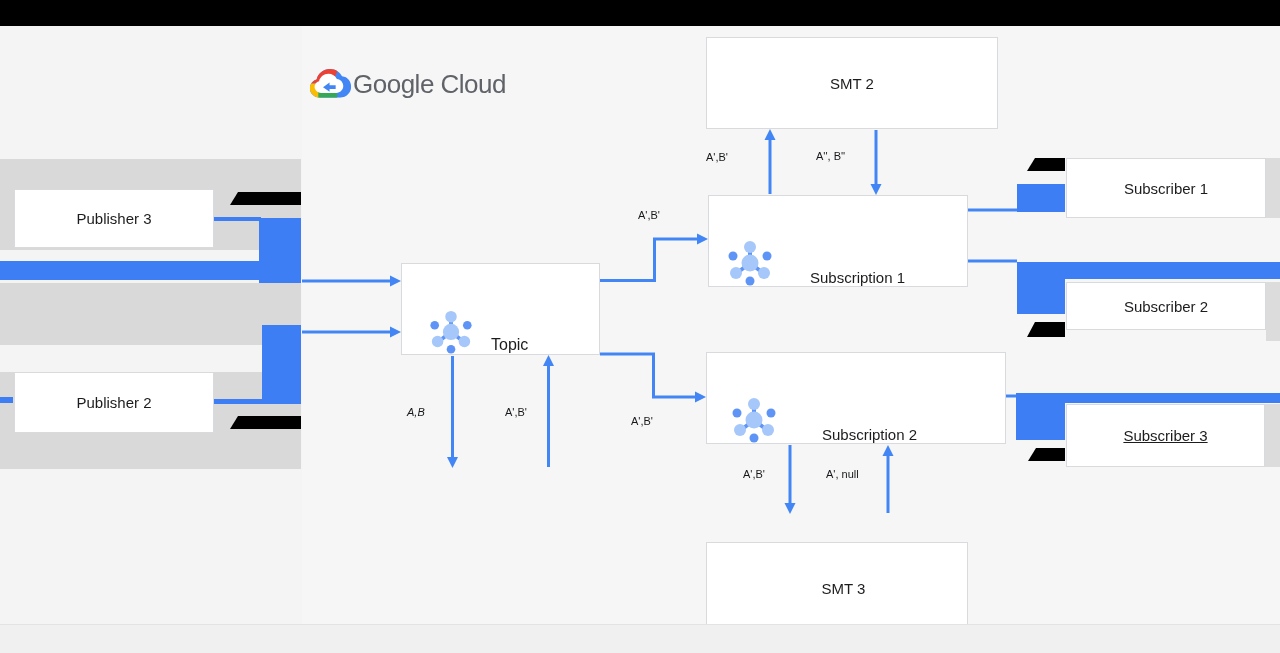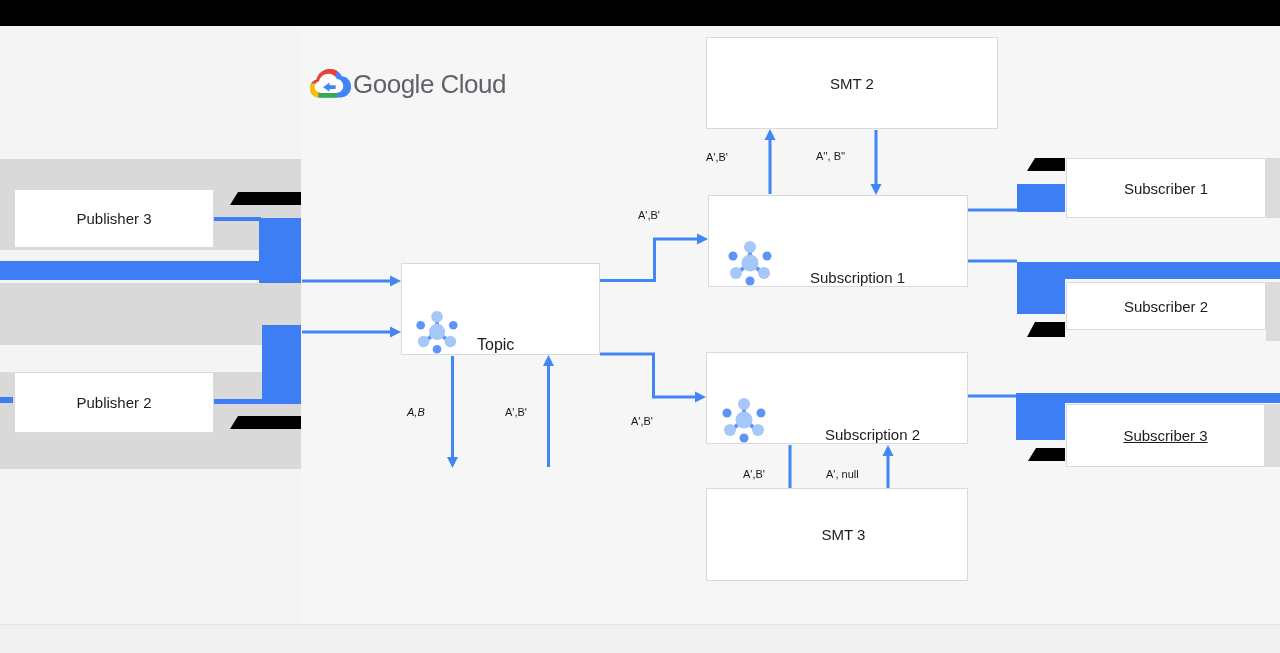--- a/index.html
+++ b/index.html
@@ -135,21 +135,21 @@
     <div class="brand-text">Google Cloud</div>
   </div>
 
   <div class="abs node" style="left:14px;top:189px;width:200px;height:59px;">
     <span class="lbl">Publisher 3</span>
   </div>
   <div class="abs node" style="left:14px;top:372px;width:200px;height:61px;">
     <span class="lbl">Publisher 2</span>
   </div>
 
-  <div class="abs node iconic" style="left:401px;top:263px;width:199px;height:92px;padding-left:12px;gap:17px;font-size:16px;">
+  <div class="abs node iconic" style="left:401px;top:263px;width:199px;height:92px;padding-left:26px;gap:17px;font-size:16px;">
     <svg width="46" height="46" viewBox="0 0 48 48">
       <g stroke="#5e94f5" stroke-width="4">
         <line x1="24" y1="25" x2="24" y2="10"></line>
         <line x1="24" y1="25" x2="11" y2="35"></line>
         <line x1="24" y1="25" x2="37" y2="35"></line>
       </g>
       <circle cx="24" cy="25" r="8.5" fill="#a6c7fa"></circle>
       <circle cx="24" cy="9" r="6" fill="#a6c7fa"></circle>
       <circle cx="10" cy="35" r="6" fill="#a6c7fa"></circle>
       <circle cx="38" cy="35" r="6" fill="#a6c7fa"></circle>
@@ -175,39 +175,39 @@
       <circle cx="24" cy="9" r="6" fill="#a6c7fa"></circle>
       <circle cx="10" cy="35" r="6" fill="#a6c7fa"></circle>
       <circle cx="38" cy="35" r="6" fill="#a6c7fa"></circle>
       <circle cx="7" cy="18" r="4.5" fill="#5e94f5"></circle>
       <circle cx="41" cy="18" r="4.5" fill="#5e94f5"></circle>
       <circle cx="24" cy="43" r="4.5" fill="#5e94f5"></circle>
     </svg>
     <span class="lbl">Subscription 1</span>
   </div>
 
-  <div class="abs node iconic" style="left:706px;top:352px;width:262px;height:92px;padding-left:13px;gap:57px;">
+  <div class="abs node iconic" style="left:706px;top:352px;width:300px;height:92px;padding-left:23px;gap:44px;">
     <svg width="48" height="48" viewBox="0 0 48 48">
       <g stroke="#5e94f5" stroke-width="4">
         <line x1="24" y1="25" x2="24" y2="10"></line>
         <line x1="24" y1="25" x2="11" y2="35"></line>
         <line x1="24" y1="25" x2="37" y2="35"></line>
       </g>
       <circle cx="24" cy="25" r="8.5" fill="#a6c7fa"></circle>
       <circle cx="24" cy="9" r="6" fill="#a6c7fa"></circle>
       <circle cx="10" cy="35" r="6" fill="#a6c7fa"></circle>
       <circle cx="38" cy="35" r="6" fill="#a6c7fa"></circle>
       <circle cx="7" cy="18" r="4.5" fill="#5e94f5"></circle>
       <circle cx="41" cy="18" r="4.5" fill="#5e94f5"></circle>
       <circle cx="24" cy="43" r="4.5" fill="#5e94f5"></circle>
     </svg>
     <span class="lbl">Subscription 2</span>
   </div>
 
-  <div class="abs node" style="left:706px;top:488px;width:262px;height:93px;padding-left:13px;">
+  <div class="abs node" style="left:706px;top:542px;width:262px;height:93px;padding-left:13px;">
     <span class="lbl">SMT 3</span>
   </div>
 
   <div class="abs node" style="left:1066px;top:158px;width:200px;height:60px;">
     <span class="lbl">Subscriber 1</span>
   </div>
   <div class="abs node" style="left:1066px;top:282px;width:200px;height:48px;">
     <span class="lbl">Subscriber 2</span>
   </div>
   <div class="abs node" style="left:1066px;top:404px;width:199px;height:63px;text-decoration:underline;">

